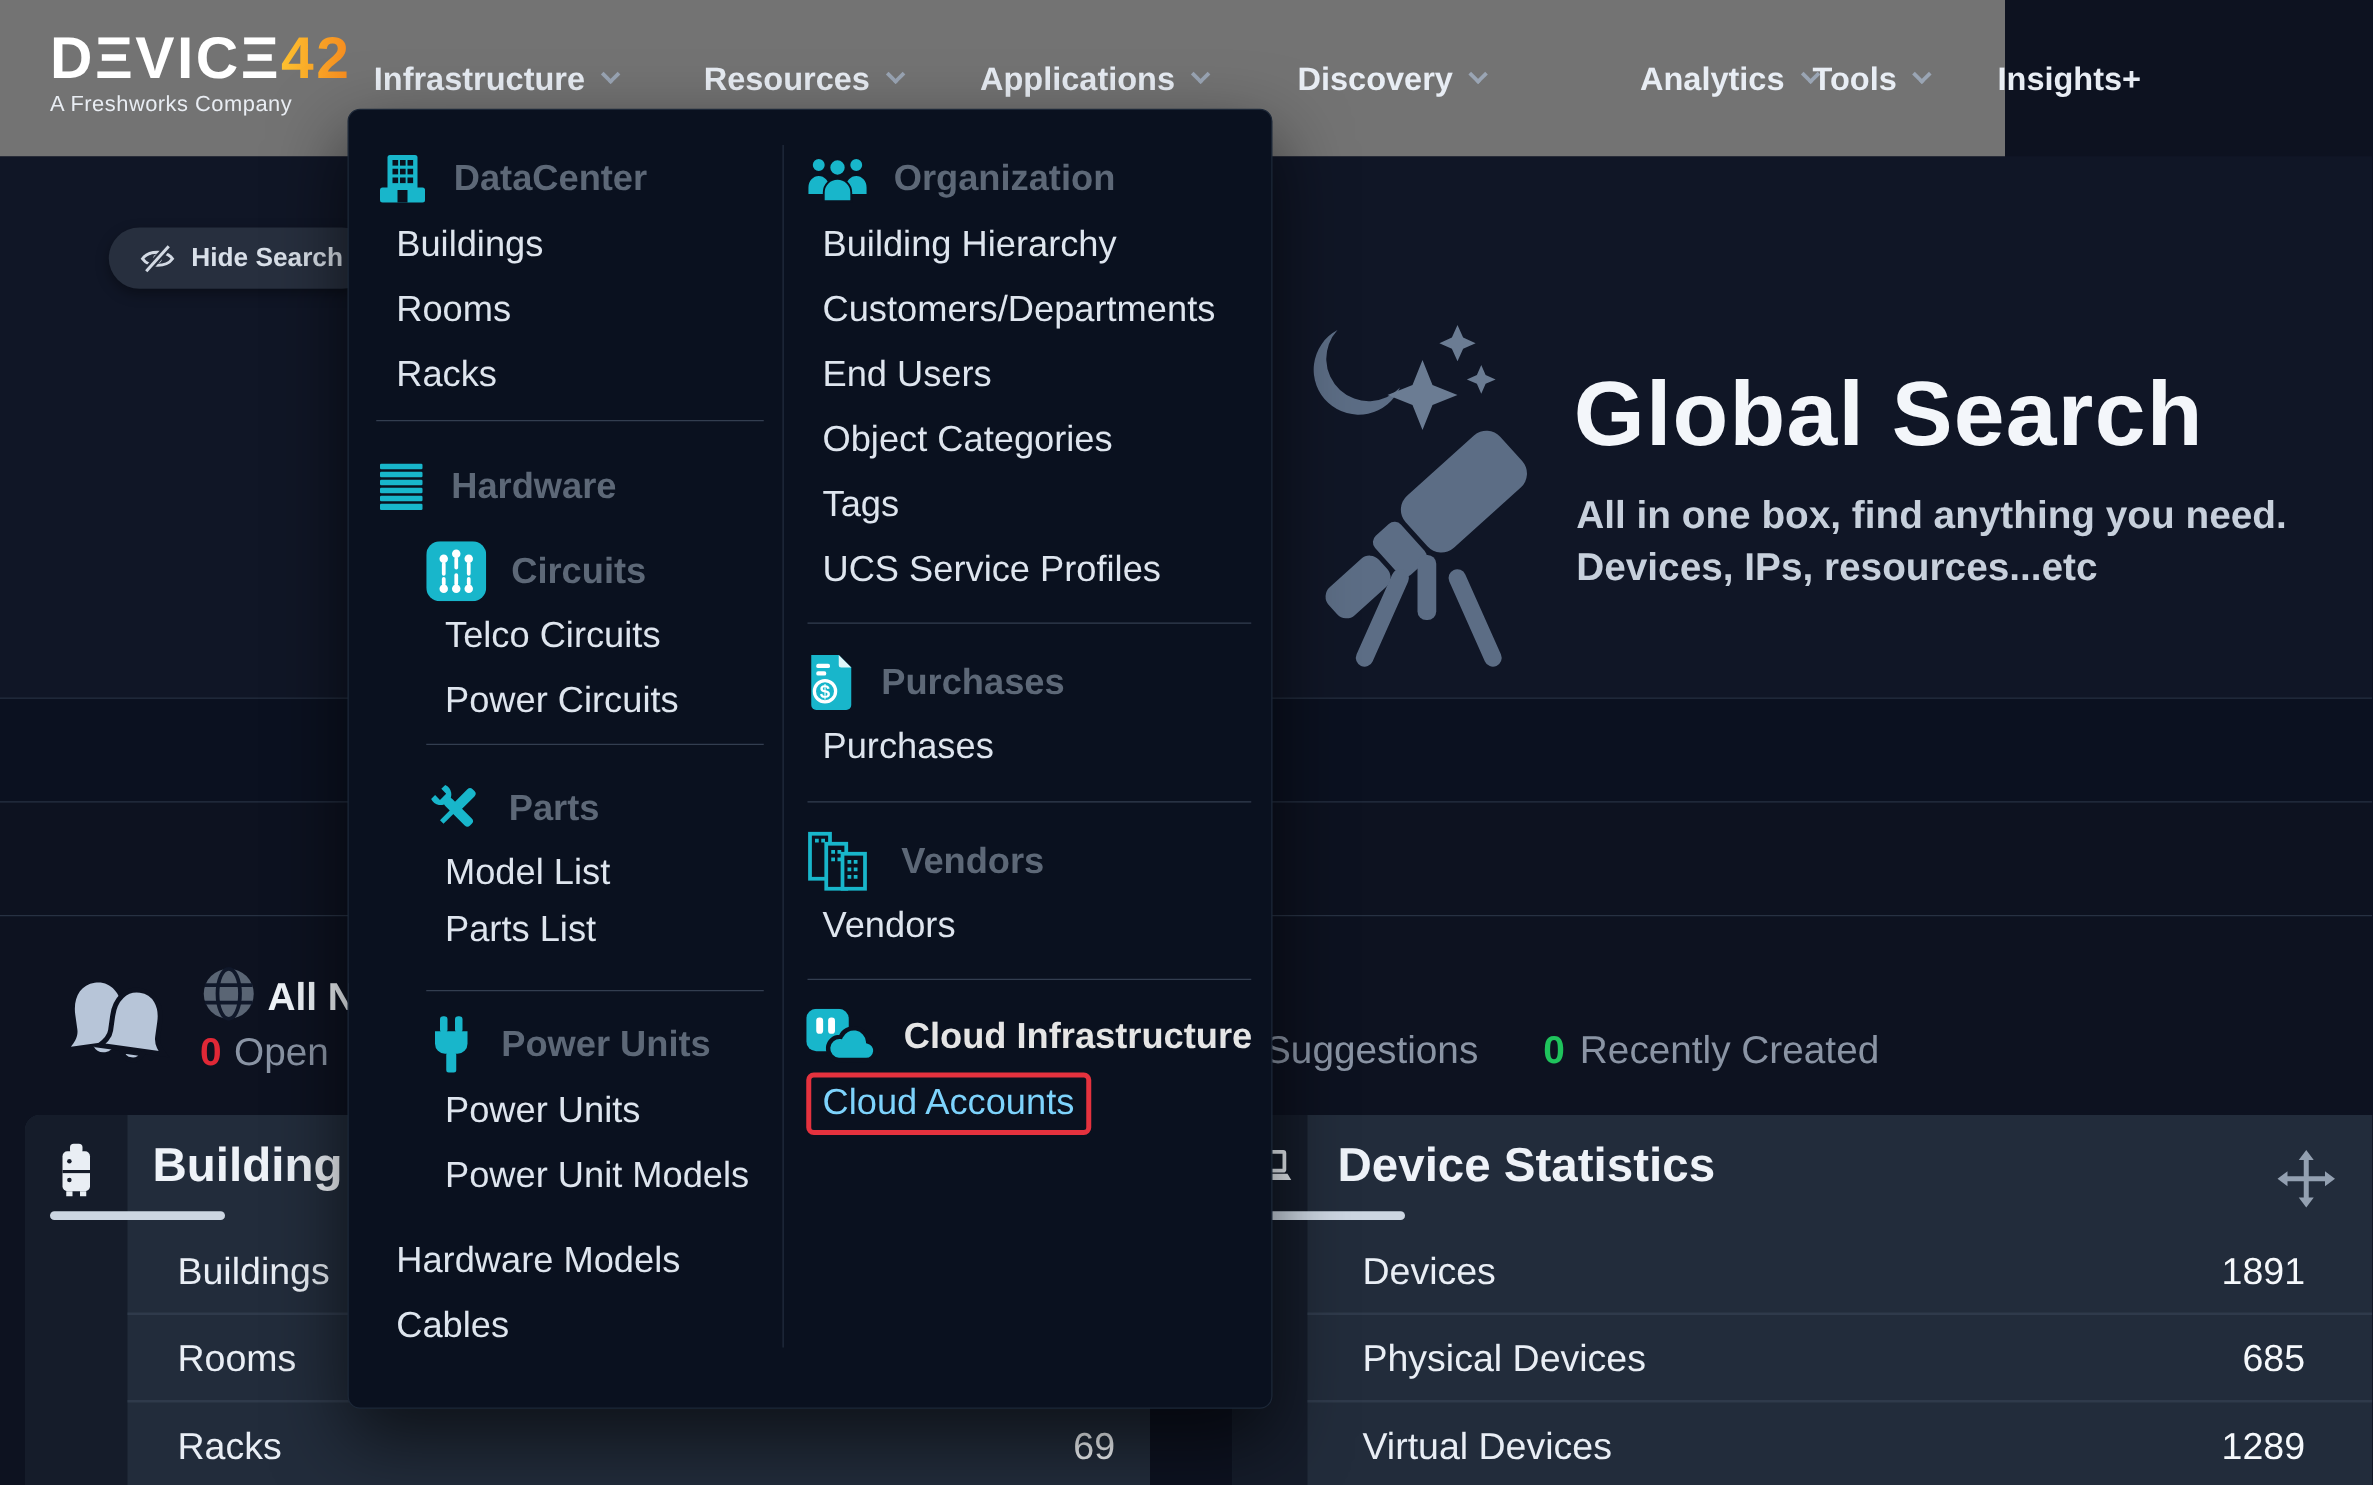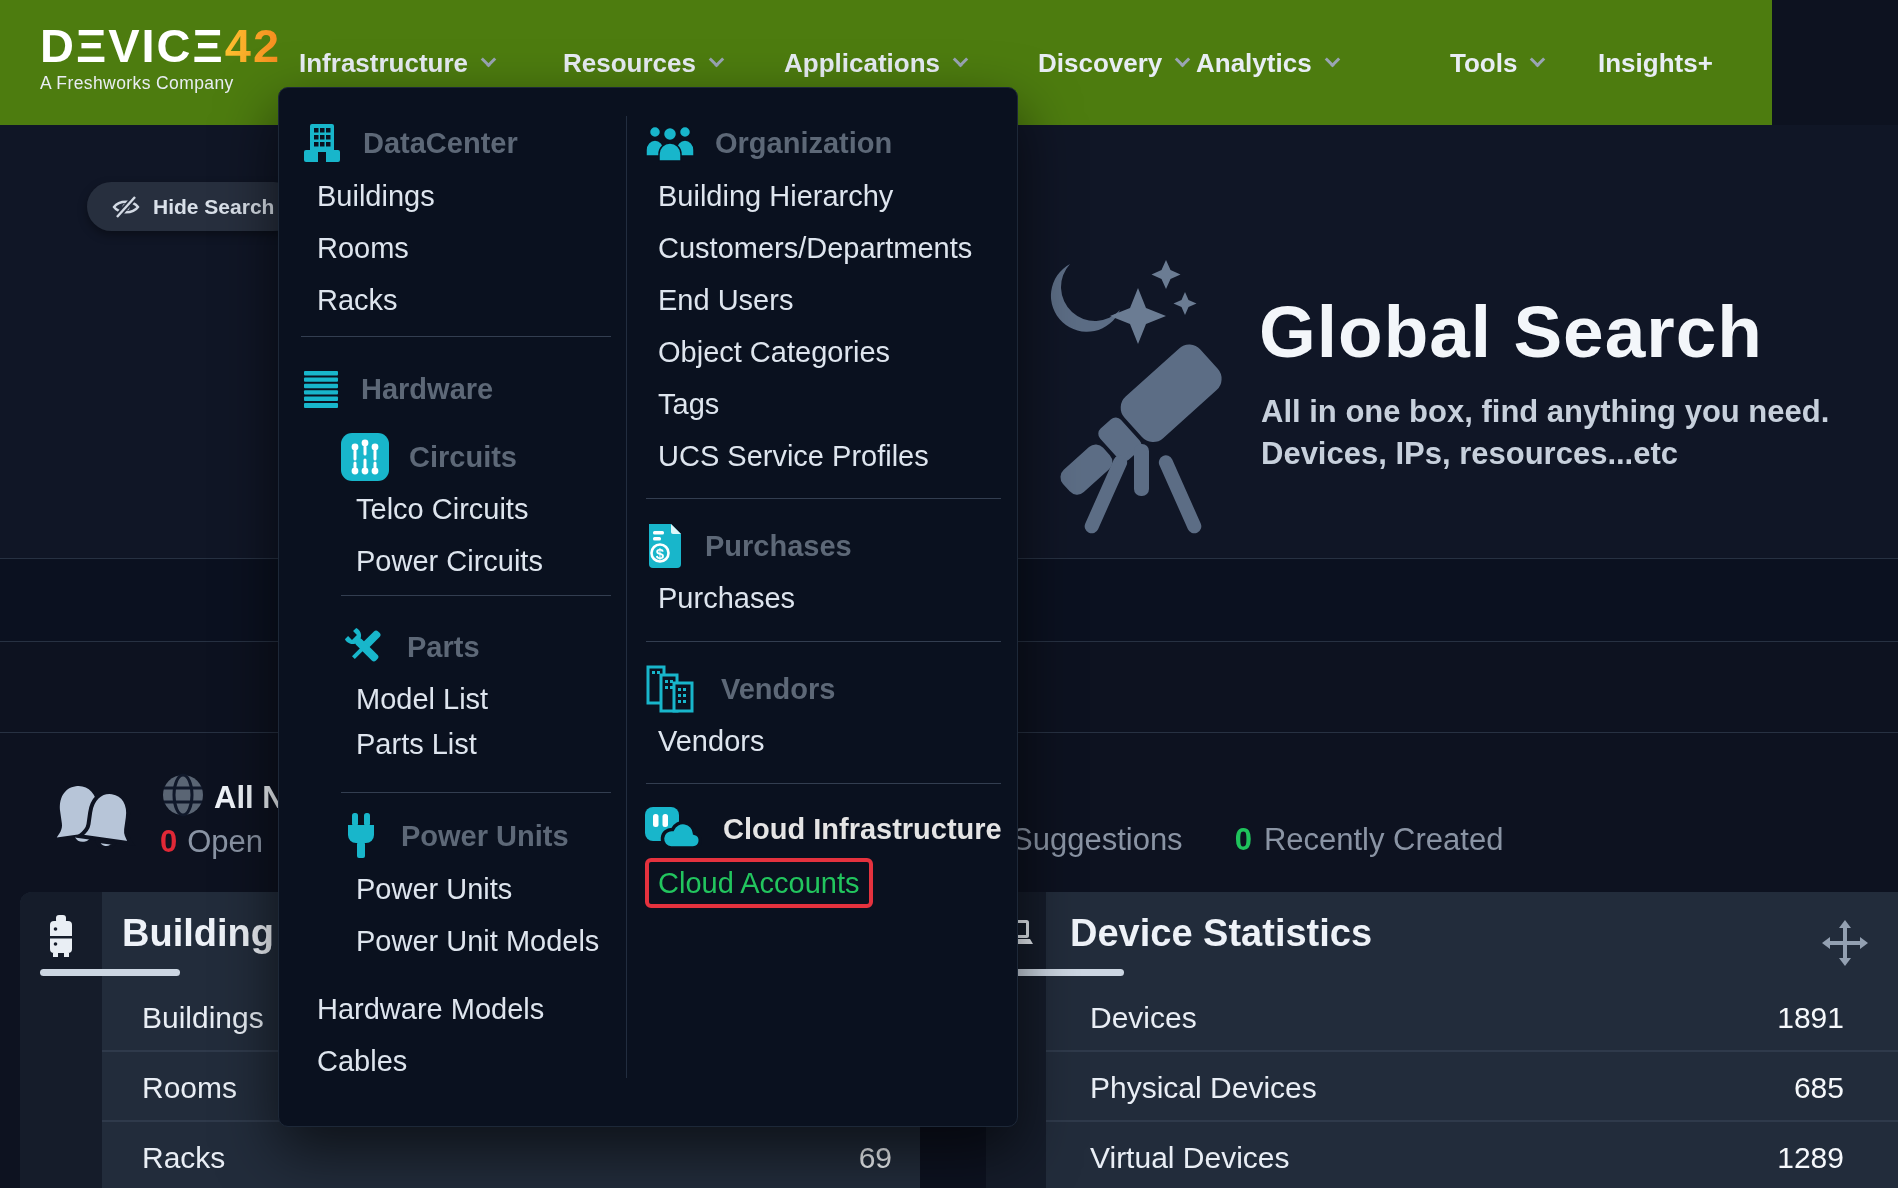--- a/index.html
+++ b/index.html
@@ -2,21 +2,21 @@
 <html><head>
 <meta charset="utf-8">
 <style>
   *{margin:0;padding:0;box-sizing:border-box}
   html,body{background:#0d1220}
   #app{position:relative;width:1898px;height:1188px;overflow:hidden;background:#0d1220;
        font-family:"Liberation Sans",sans-serif;color:#e8edf4}
   .abs{position:absolute}
 
   
-  .topnav{position:absolute;left:0;top:0;width:1772px;height:125px;background:#4d7c0f;z-index:10}
+  .topnav{position:absolute;left:0;top:0;width:1604px;height:125px;background:#737373;z-index:10}
   .logo{position:absolute;left:40px;top:22px;cursor:pointer}
   .logo-main{font-size:47px;font-weight:700;letter-spacing:2px;color:#fff;line-height:1;white-space:nowrap}
   .logo-num{background:linear-gradient(90deg,#fdc02f,#f58a1f);-webkit-background-clip:text;background-clip:text;color:transparent}
   .logo-tag{font-size:17.5px;color:#e9edf3;letter-spacing:.4px;margin-top:4px}
   .nav-item{position:absolute;top:40px;height:46px;display:flex;align-items:center;
             font-size:26px;font-weight:600;color:#e8edf4;cursor:pointer;white-space:nowrap}
   .chev{display:inline-block;width:11px;height:11px;border-right:3px solid #9aa5b4;border-bottom:3px solid #9aa5b4;
         transform:rotate(45deg);margin-left:15px;margin-top:-8px}
 
   
@@ -46,21 +46,21 @@
   .w-val{font-weight:500;color:#f5f8fb}
 
   
   .dropdown{position:absolute;left:278px;top:87px;width:740px;height:1040px;background:#0a111f;
             border:1px solid #1d2838;border-radius:10px;box-shadow:0 24px 60px rgba(0,0,0,.6);z-index:50}
   .v-div{position:absolute;left:347px;top:28px;height:962px;width:1px;background:#222d3f}
   .m-hdr{position:absolute;transform:translateY(-50%);display:flex;align-items:center;gap:20px;white-space:nowrap}
   .m-hdr .lbl{font-size:29px;font-weight:700;color:#5d6877}
   .m-hdr.bright .lbl{color:#e5e5e5}
   .m-item{position:absolute;transform:translateY(-50%);font-size:29px;color:#dee5ee;white-space:nowrap;cursor:pointer}
-  .m-item.dim{color:#22c55e}
+  .m-item.dim{color:#7dd3fc}
   .m-div{position:absolute;height:1px;background:#333e50}
   .hl-red{position:absolute;left:366px;top:770px;width:228px;height:50px;border:4px solid #e5323e;border-radius:6px}
 </style>
 </head>
 <body>
 
 <div id="app">
 
   <div class="hero"></div>
   <div class="band2"></div>
@@ -203,21 +203,21 @@
       <span class="chev"></span>
     </div>
     <div class="nav-item" style="left:784px">
       <span>Applications</span>
       <span class="chev"></span>
     </div>
     <div class="nav-item" style="left:1038px">
       <span>Discovery</span>
       <span class="chev"></span>
     </div>
-    <div class="nav-item" style="left:1196px">
+    <div class="nav-item" style="left:1312px">
       <span>Analytics</span>
       <span class="chev"></span>
     </div>
     <div class="nav-item" style="left:1450px">
       <span>Tools</span>
       <span class="chev"></span>
     </div>
     <div class="nav-item" style="left:1598px">
       <span>Insights+</span>
     </div>

